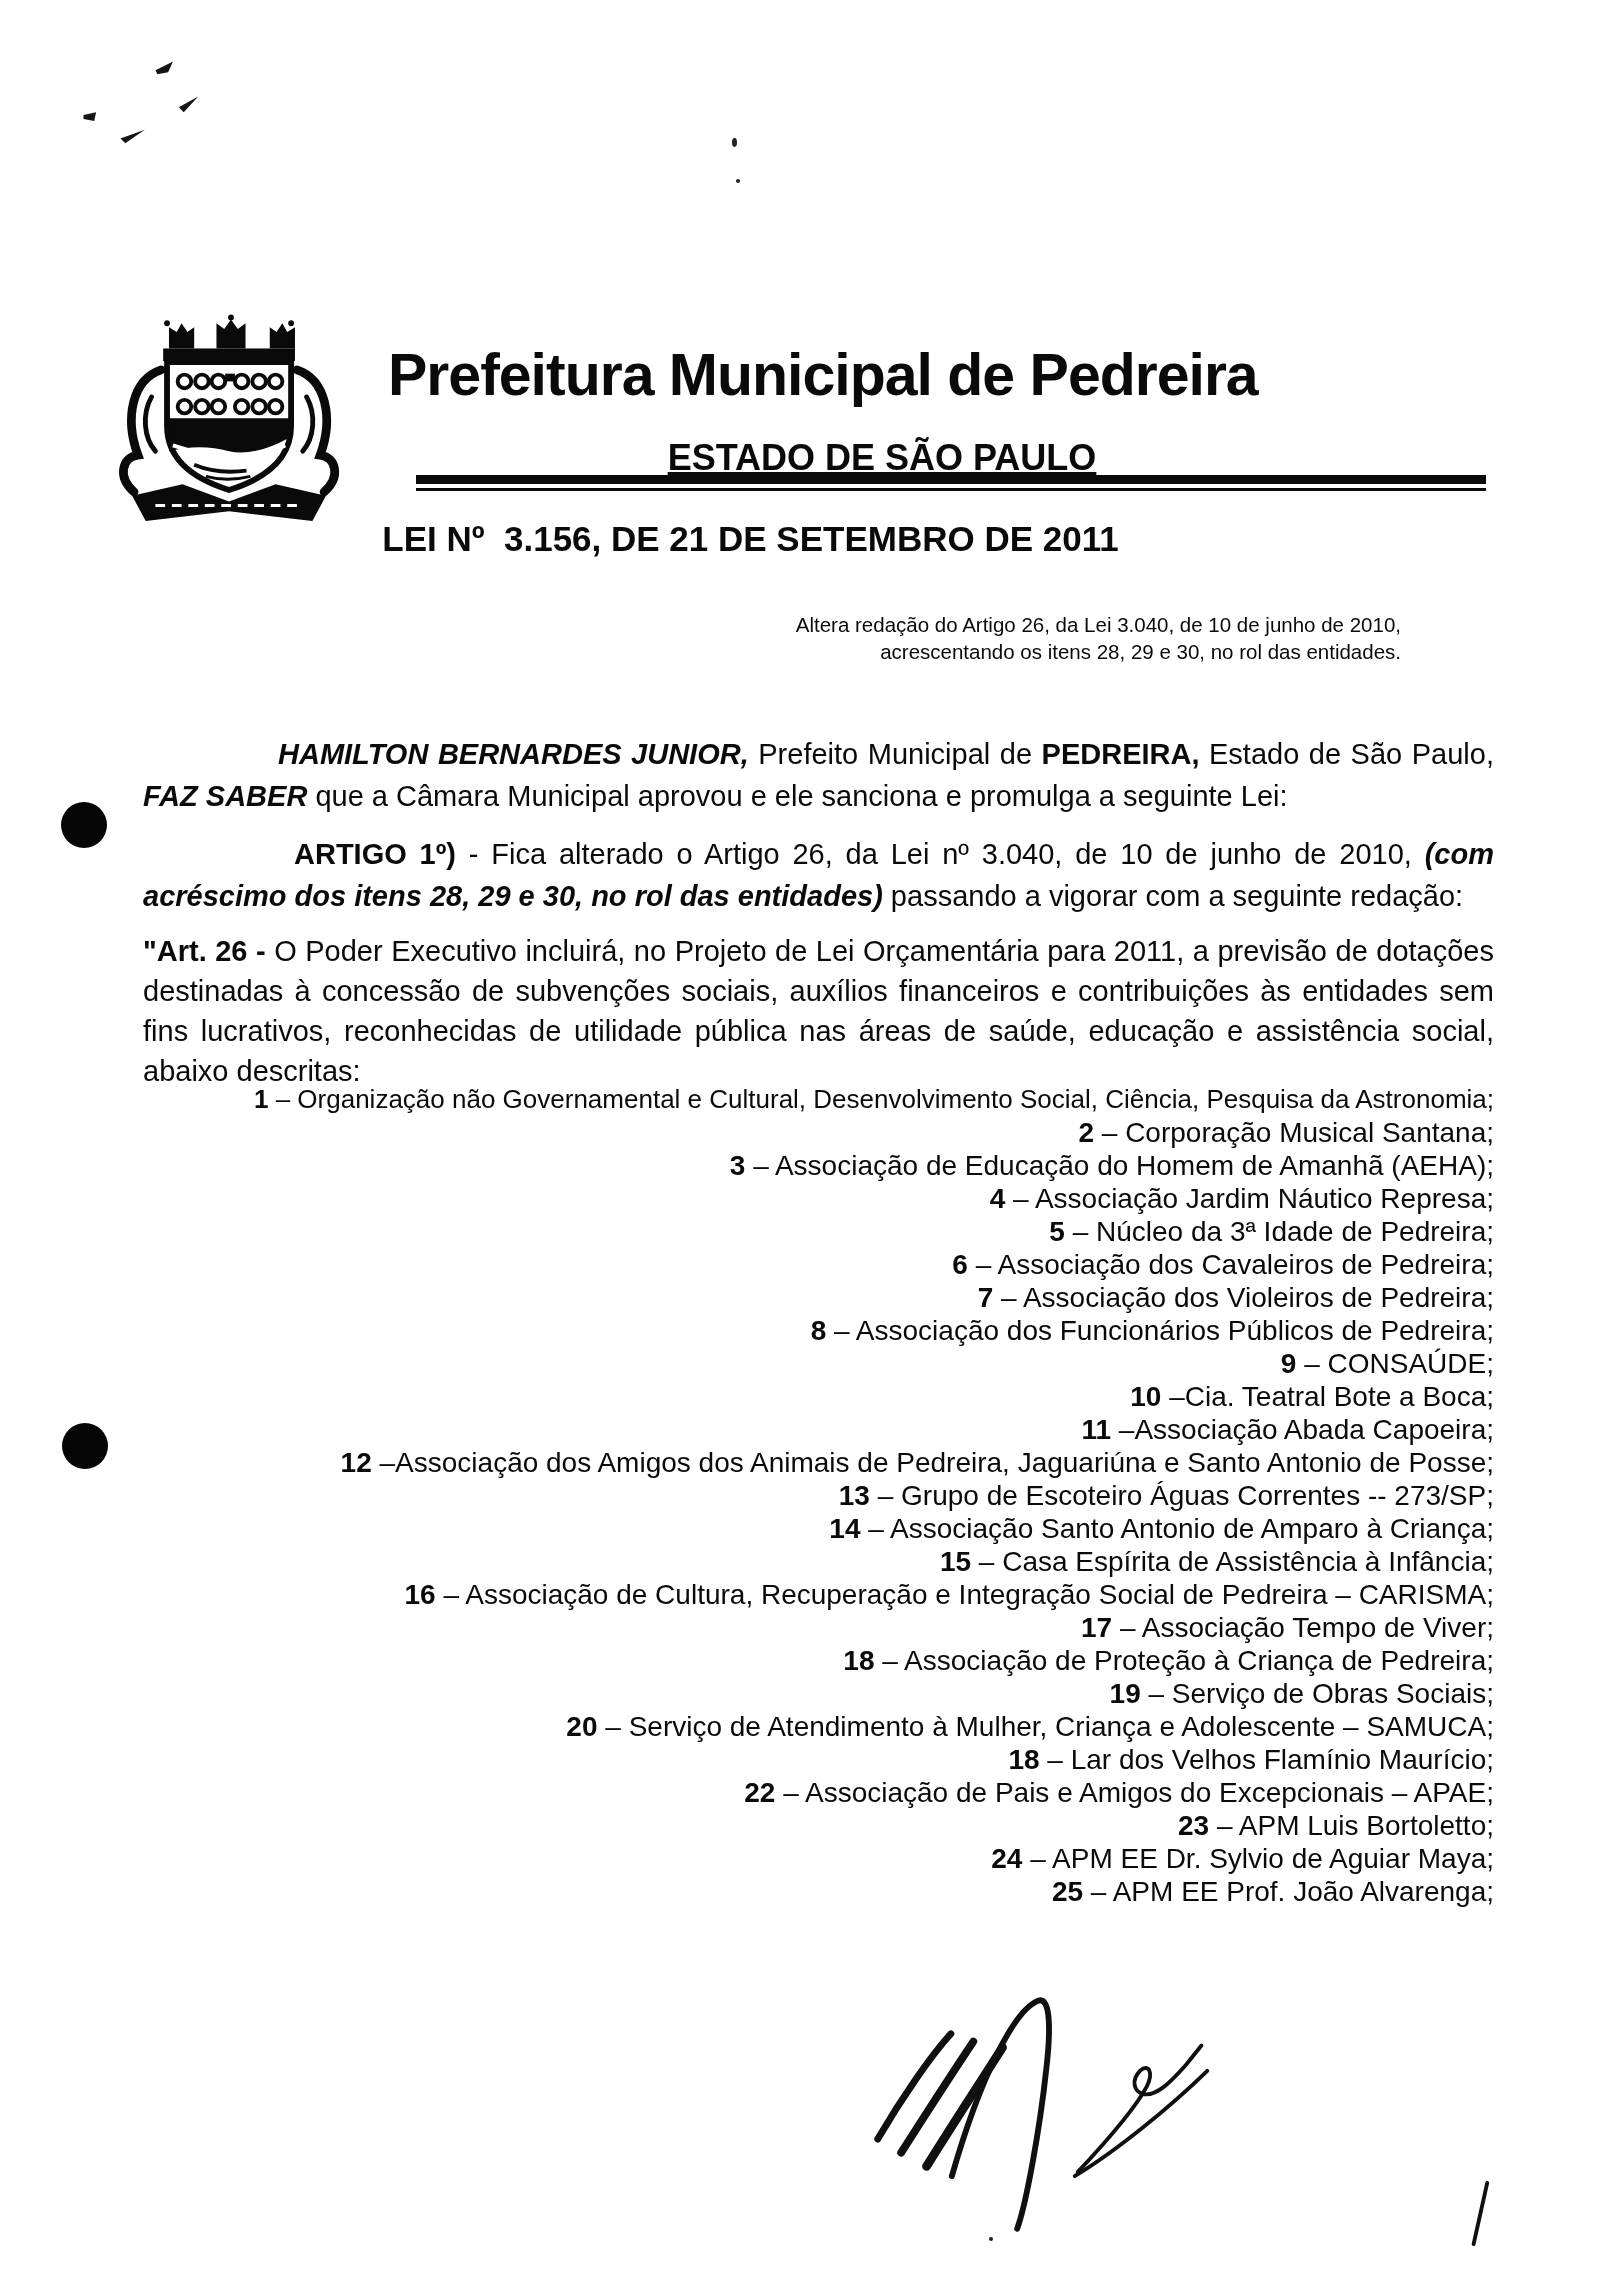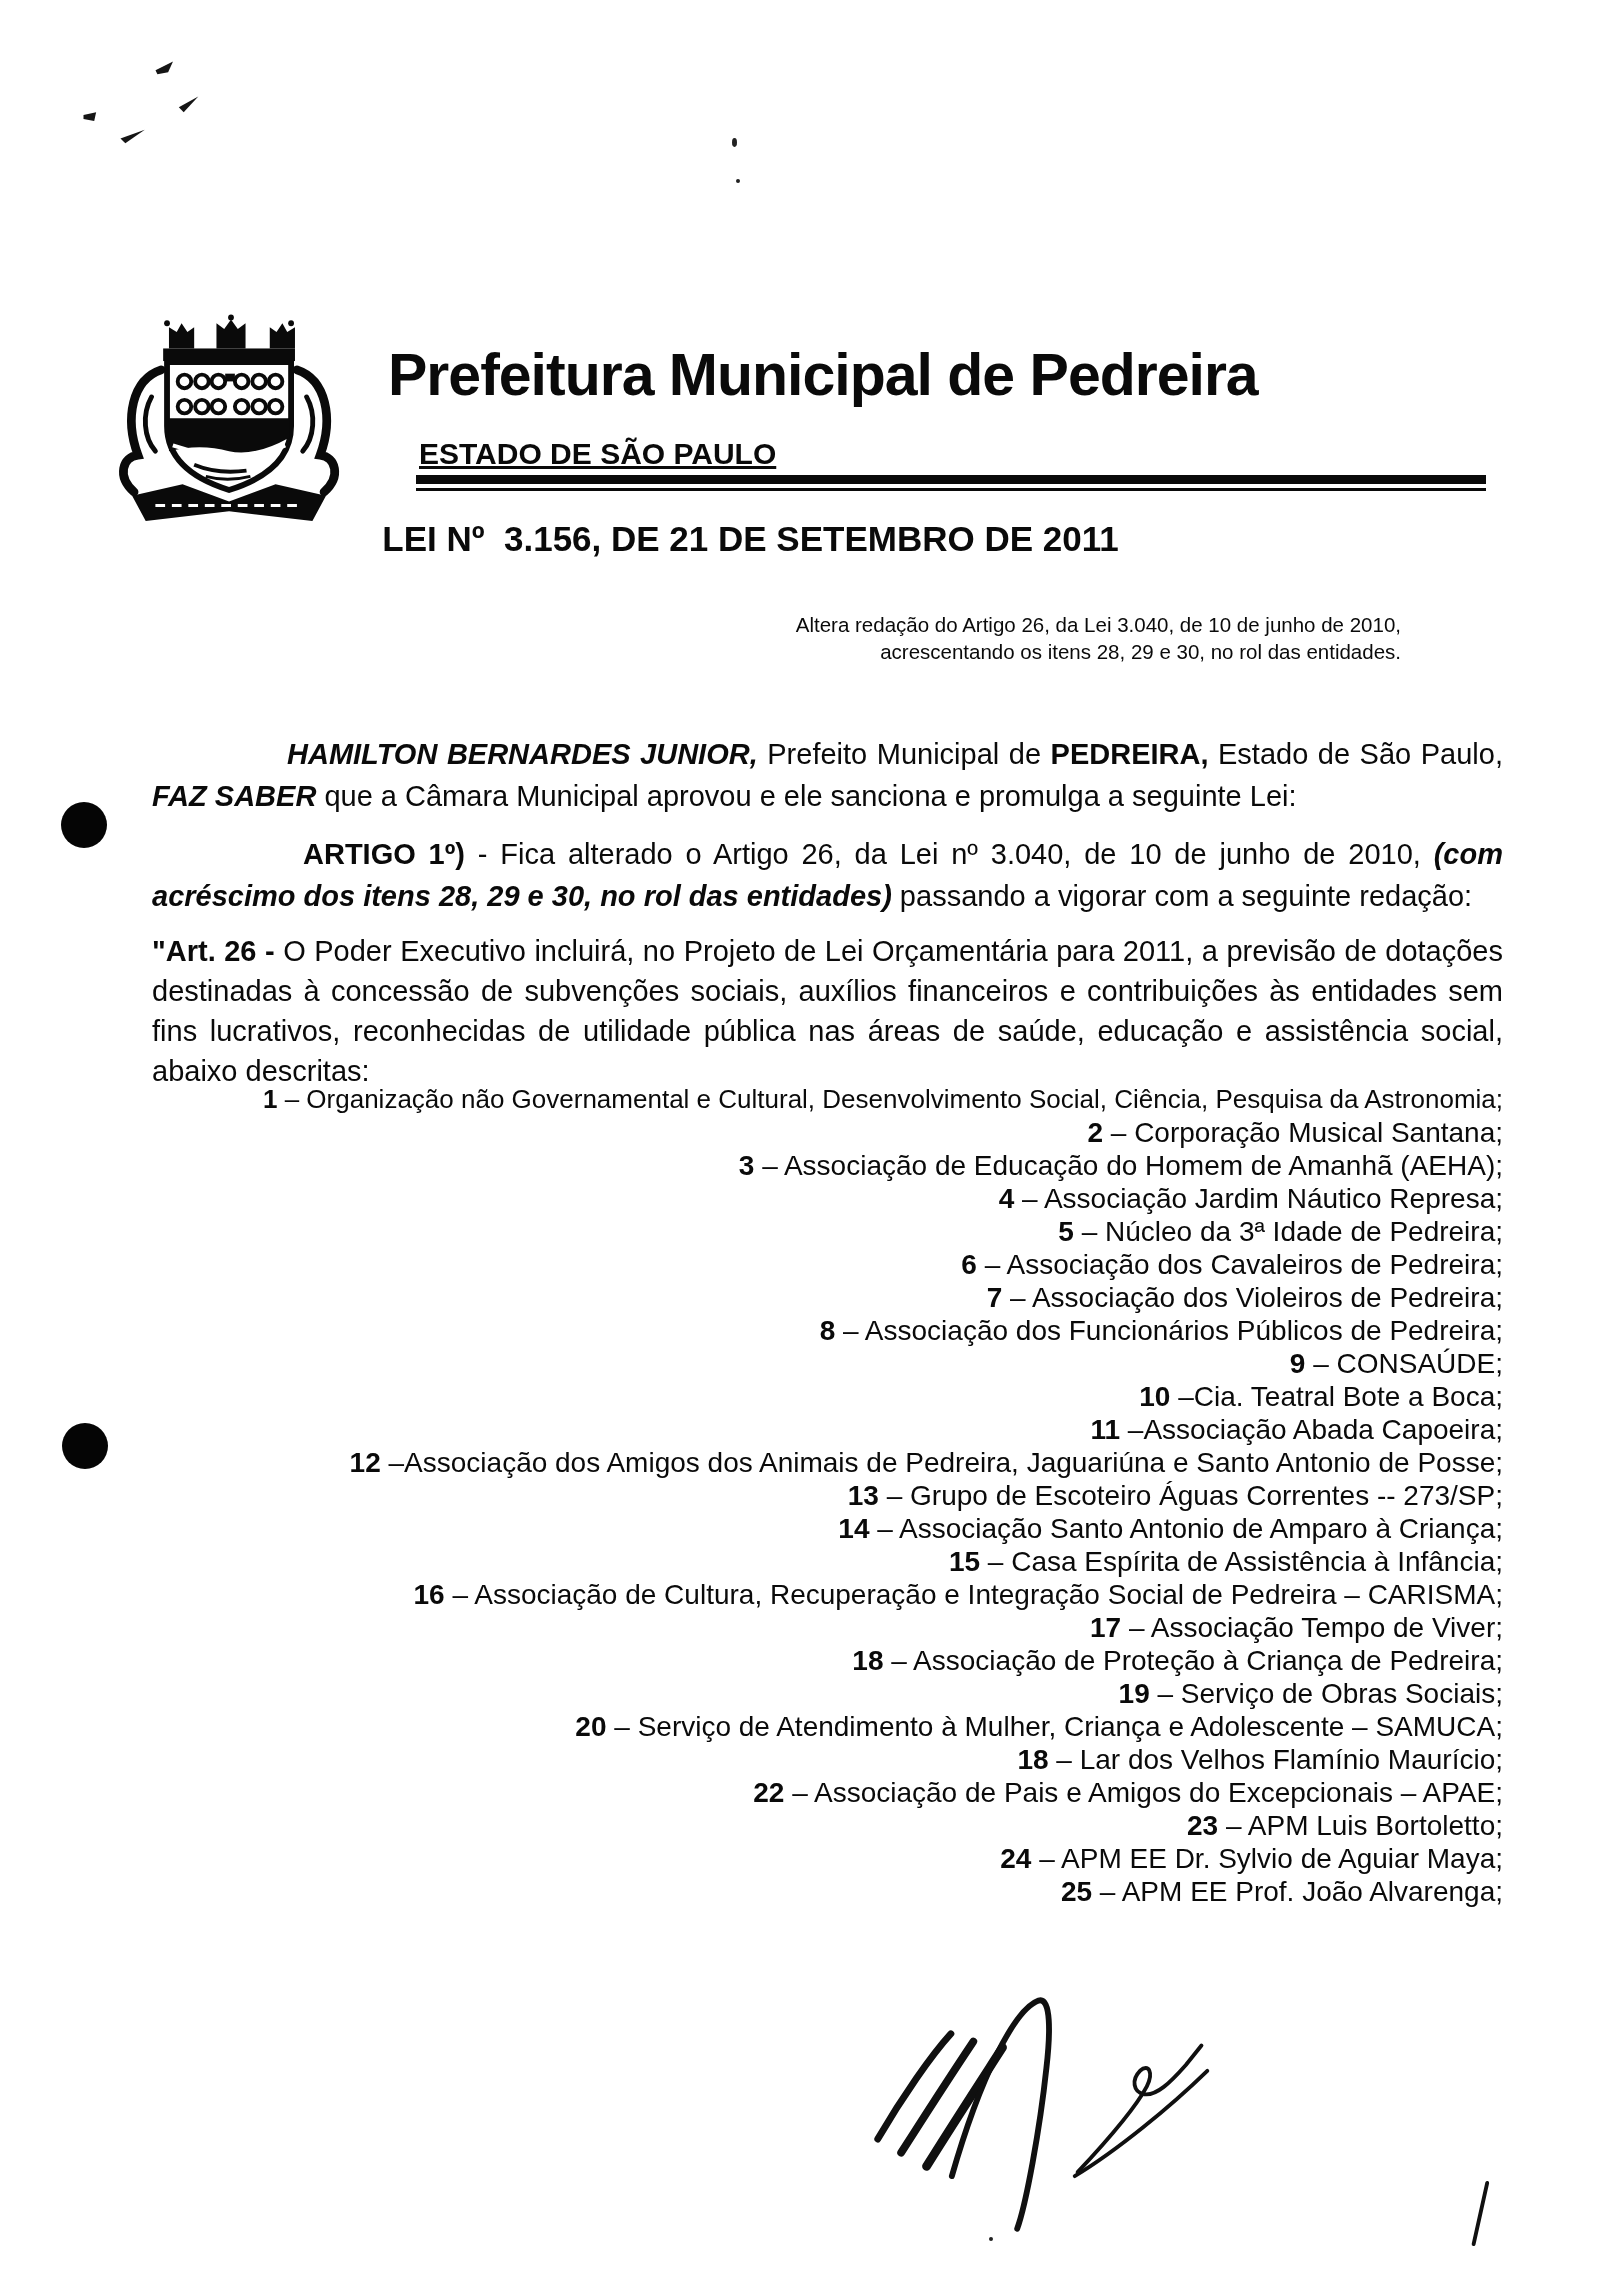--- a/index.html
+++ b/index.html
@@ -14,37 +14,37 @@
     text-decoration:underline;
   }
   
   .crest{position:absolute;left:105px;top:308px;width:252px;height:236px;}
   .hdr-title{
     position:absolute;left:388px;top:341px;width:1005px;
     font-size:59px;font-weight:bold;letter-spacing:-1px;white-space:pre;
   }
   .hdr-sub{
     position:absolute;left:419px;top:437px;width:926px;
-    font-size:30px;font-weight:bold;
+    text-align:center;font-size:36px;font-weight:bold;
     text-decoration:underline;letter-spacing:0px;
   }
   .rule-thick{position:absolute;left:416px;top:475px;width:1070px;height:8.8px;background:#0a0a0a;}
   .rule-thin{position:absolute;left:416px;top:488px;width:1070px;height:2.9px;background:#0a0a0a;}
   
   .law-title{
     position:absolute;left:380px;top:519px;width:741px;
     text-align:center;font-size:35px;font-weight:bold;white-space:pre;
   }
   .ementa{
     position:absolute;left:757px;top:611px;width:644px;
     font-size:20.5px;line-height:27px;text-align:right;
   }
   
   .body-text{
-    position:absolute;left:152px;top:733px;width:1351px;
+    position:absolute;left:143px;top:733px;width:1351px;
     font-size:29px;line-height:42px;text-align:justify;
   }
   .par{margin:0;}
   .par.preamble{text-indent:135px;}
   .par.artigo{margin-top:16px;text-indent:151px;}
   .par.art26{margin-top:13.7px;line-height:40px;}
   .b{font-weight:bold;}
   .bi{font-weight:bold;font-style:italic;}
   ul.entities{
     list-style:none;margin:-7.8px 0 0 0;padding:0;

